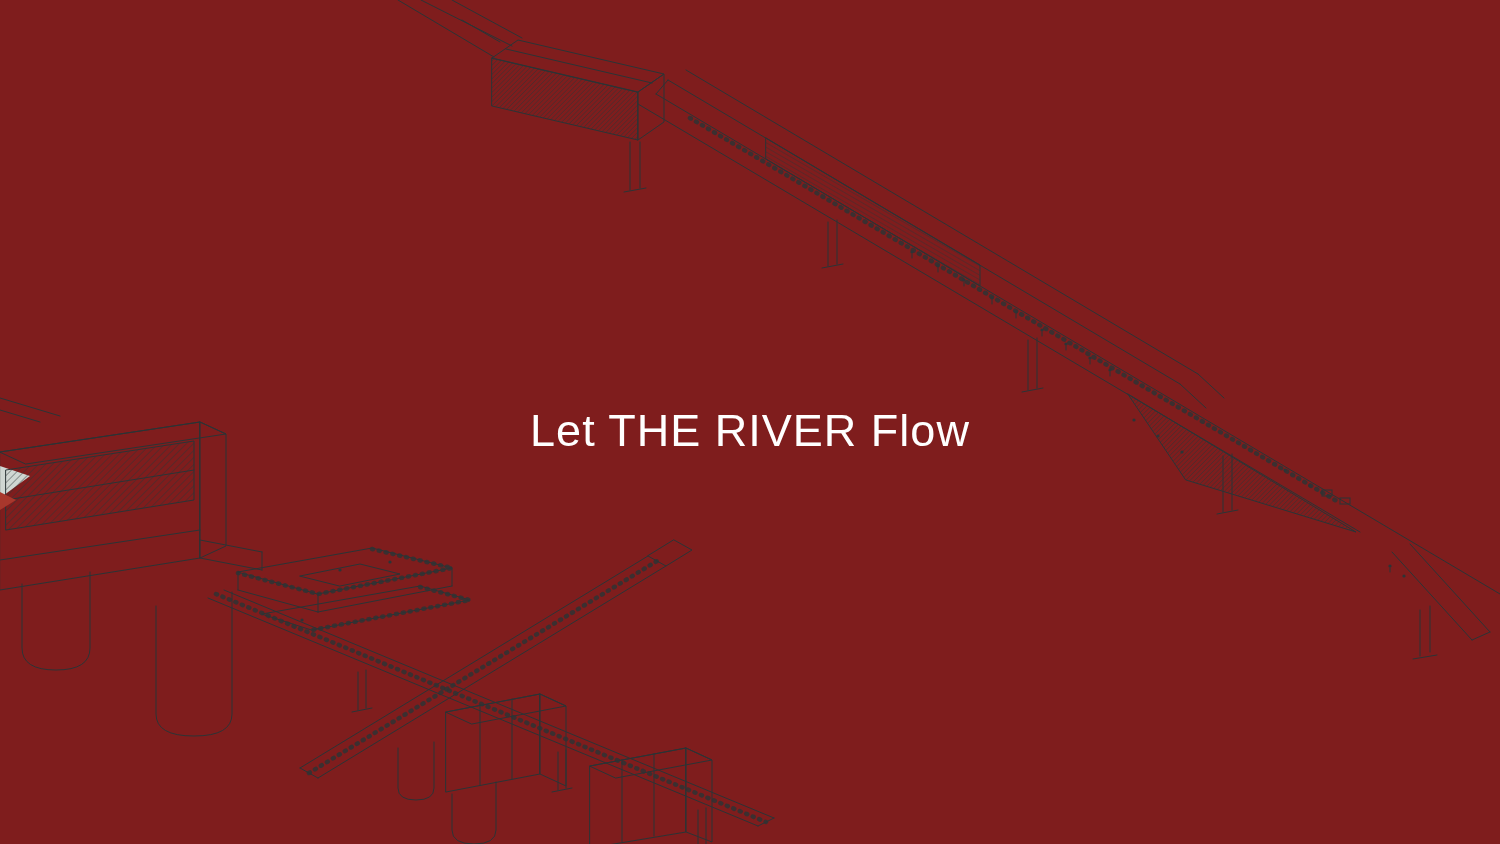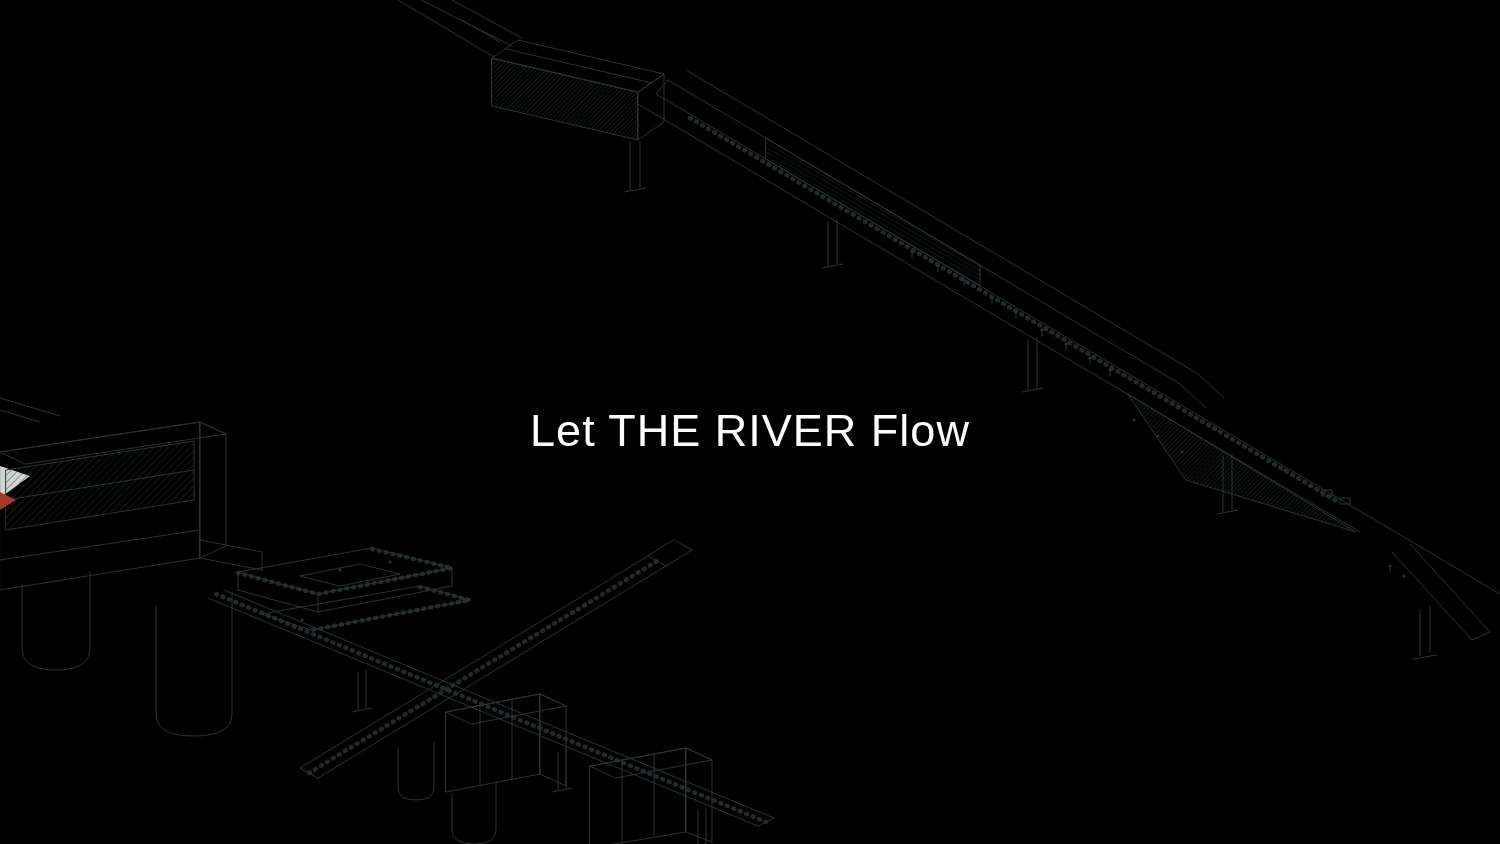--- a/index.html
+++ b/index.html
@@ -5,21 +5,21 @@
   html, body {
     margin: 0;
     padding: 0;
     background: #7a8786;
     font-family: "Liberation Sans", sans-serif;
   }
   .stage {
     position: relative;
     width: 1500px;
     height: 844px;
-    background: #000000;
+    background: #7f1d1d;
     overflow: hidden;
   }
   .drawing-layer {
     position: absolute;
     inset: 0;
     width: 1500px;
     height: 844px;
   }
   .slide-title {
     position: absolute;

